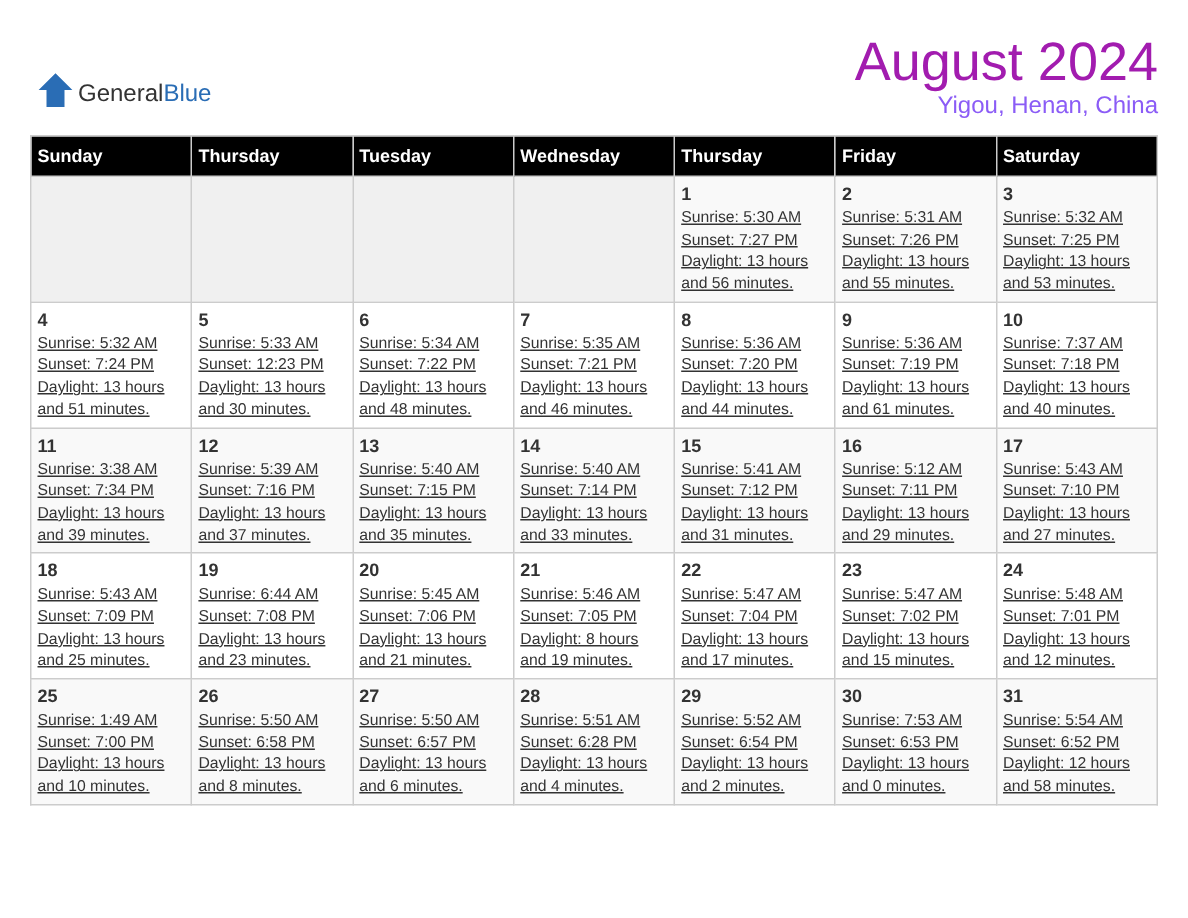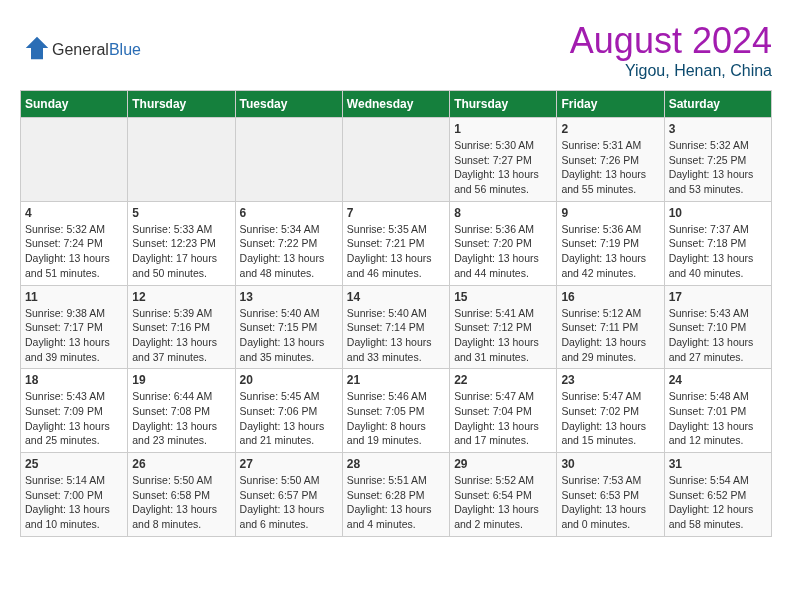--- a/index.html
+++ b/index.html
@@ -6,21 +6,21 @@
     body {
       font-family: Arial, sans-serif;
       background: #fff;
       width: 792px;
       min-height: 612px;
       padding: 20px;
     }
     .header {
       display: flex;
       justify-content: space-between;
-      align-items: center;
+      align-items: flex-end;
       margin-bottom: 10px;
     }
     .logo {
       display: flex;
       align-items: center;
     }
     .logo-general { color: #333; }
     .logo-blue { color: #2a6db5; }
     .logo-icon {
       width: 30px;
@@ -30,29 +30,29 @@
     .title-block {
       text-align: right;
     }
     .main-title {
       font-size: 36px;
       color: #a21caf;
       font-weight: normal;
     }
     .subtitle {
       font-size: 16px;
-      color: #0c4a6e;
+      color: #8b5cf6;
     }
     .calendar {
       width: 100%;
       border-collapse: collapse;
       font-size: 11px;
     }
     .calendar thead tr th {
-      background-color: #15803d;
+      background-color: #000000;
       color: #fff;
       padding: 6px 4px;
       text-align: left;
       font-weight: bold;
       font-size: 12px;
       border: 1px solid #ccc;
     }
     .calendar tbody tr td {
       border: 1px solid #ccc;
       vertical-align: top;
@@ -71,20 +71,21 @@
       font-weight: bold;
       font-size: 12px;
       color: #333;
       display: block;
       margin-bottom: 2px;
     }
     .day-info {
       color: #333;
       font-size: 10.5px;
       line-height: 1.4;
+      text-decoration: underline;
     }
     .empty-cell {
       background: #f0f0f0 !important;
     }
   </style>
 </head>
 <body>
 
 <div class="header">
   <div class="logo">
@@ -153,21 +154,21 @@
             <div>Sunrise: 5:32 AM</div>
             <div>Sunset: 7:24 PM</div>
             <div>Daylight: 13 hours and 51 minutes.</div>
           </div>
         </td>
         <td>
           <span class="day-number">5</span>
           <div class="day-info">
             <div>Sunrise: 5:33 AM</div>
             <div>Sunset: 12:23 PM</div>
-            <div>Daylight: 17 hours and 50 minutes.</div>
+            <div>Daylight: 13 hours and 30 minutes.</div>
           </div>
         </td>
         <td>
           <span class="day-number">6</span>
           <div class="day-info">
             <div>Sunrise: 5:34 AM</div>
             <div>Sunset: 7:22 PM</div>
             <div>Daylight: 13 hours and 48 minutes.</div>
           </div>
         </td>
@@ -185,38 +186,38 @@
             <div>Sunrise: 5:36 AM</div>
             <div>Sunset: 7:20 PM</div>
             <div>Daylight: 13 hours and 44 minutes.</div>
           </div>
         </td>
         <td>
           <span class="day-number">9</span>
           <div class="day-info">
             <div>Sunrise: 5:36 AM</div>
             <div>Sunset: 7:19 PM</div>
-            <div>Daylight: 13 hours and 42 minutes.</div>
+            <div>Daylight: 13 hours and 61 minutes.</div>
           </div>
         </td>
         <td>
           <span class="day-number">10</span>
           <div class="day-info">
             <div>Sunrise: 7:37 AM</div>
             <div>Sunset: 7:18 PM</div>
             <div>Daylight: 13 hours and 40 minutes.</div>
           </div>
         </td>
       </tr>
       <tr>
         <td>
           <span class="day-number">11</span>
           <div class="day-info">
-            <div>Sunrise: 9:38 AM</div>
-            <div>Sunset: 7:17 PM</div>
+            <div>Sunrise: 3:38 AM</div>
+            <div>Sunset: 7:34 PM</div>
             <div>Daylight: 13 hours and 39 minutes.</div>
           </div>
         </td>
         <td>
           <span class="day-number">12</span>
           <div class="day-info">
             <div>Sunrise: 5:39 AM</div>
             <div>Sunset: 7:16 PM</div>
             <div>Daylight: 13 hours and 37 minutes.</div>
           </div>
@@ -317,21 +318,21 @@
             <div>Sunrise: 5:48 AM</div>
             <div>Sunset: 7:01 PM</div>
             <div>Daylight: 13 hours and 12 minutes.</div>
           </div>
         </td>
       </tr>
       <tr>
         <td>
           <span class="day-number">25</span>
           <div class="day-info">
-            <div>Sunrise: 5:14 AM</div>
+            <div>Sunrise: 1:49 AM</div>
             <div>Sunset: 7:00 PM</div>
             <div>Daylight: 13 hours and 10 minutes.</div>
           </div>
         </td>
         <td>
           <span class="day-number">26</span>
           <div class="day-info">
             <div>Sunrise: 5:50 AM</div>
             <div>Sunset: 6:58 PM</div>
             <div>Daylight: 13 hours and 8 minutes.</div>

